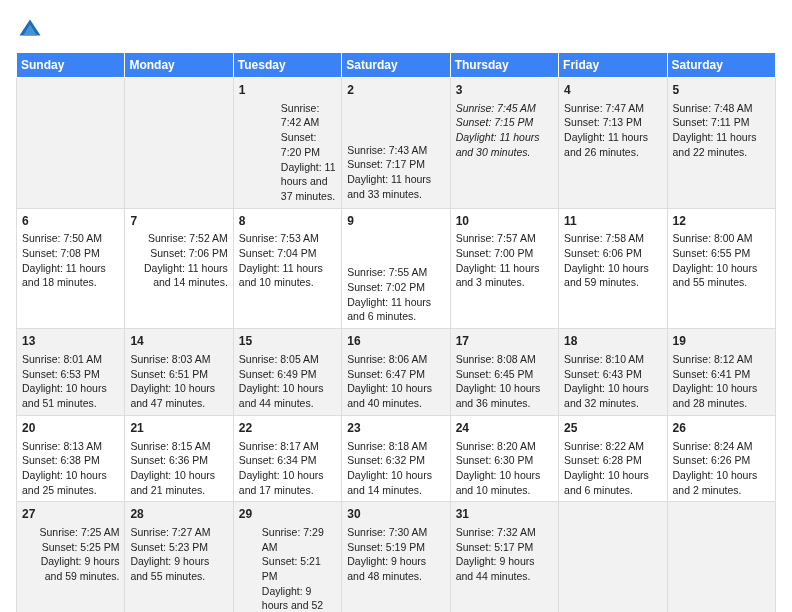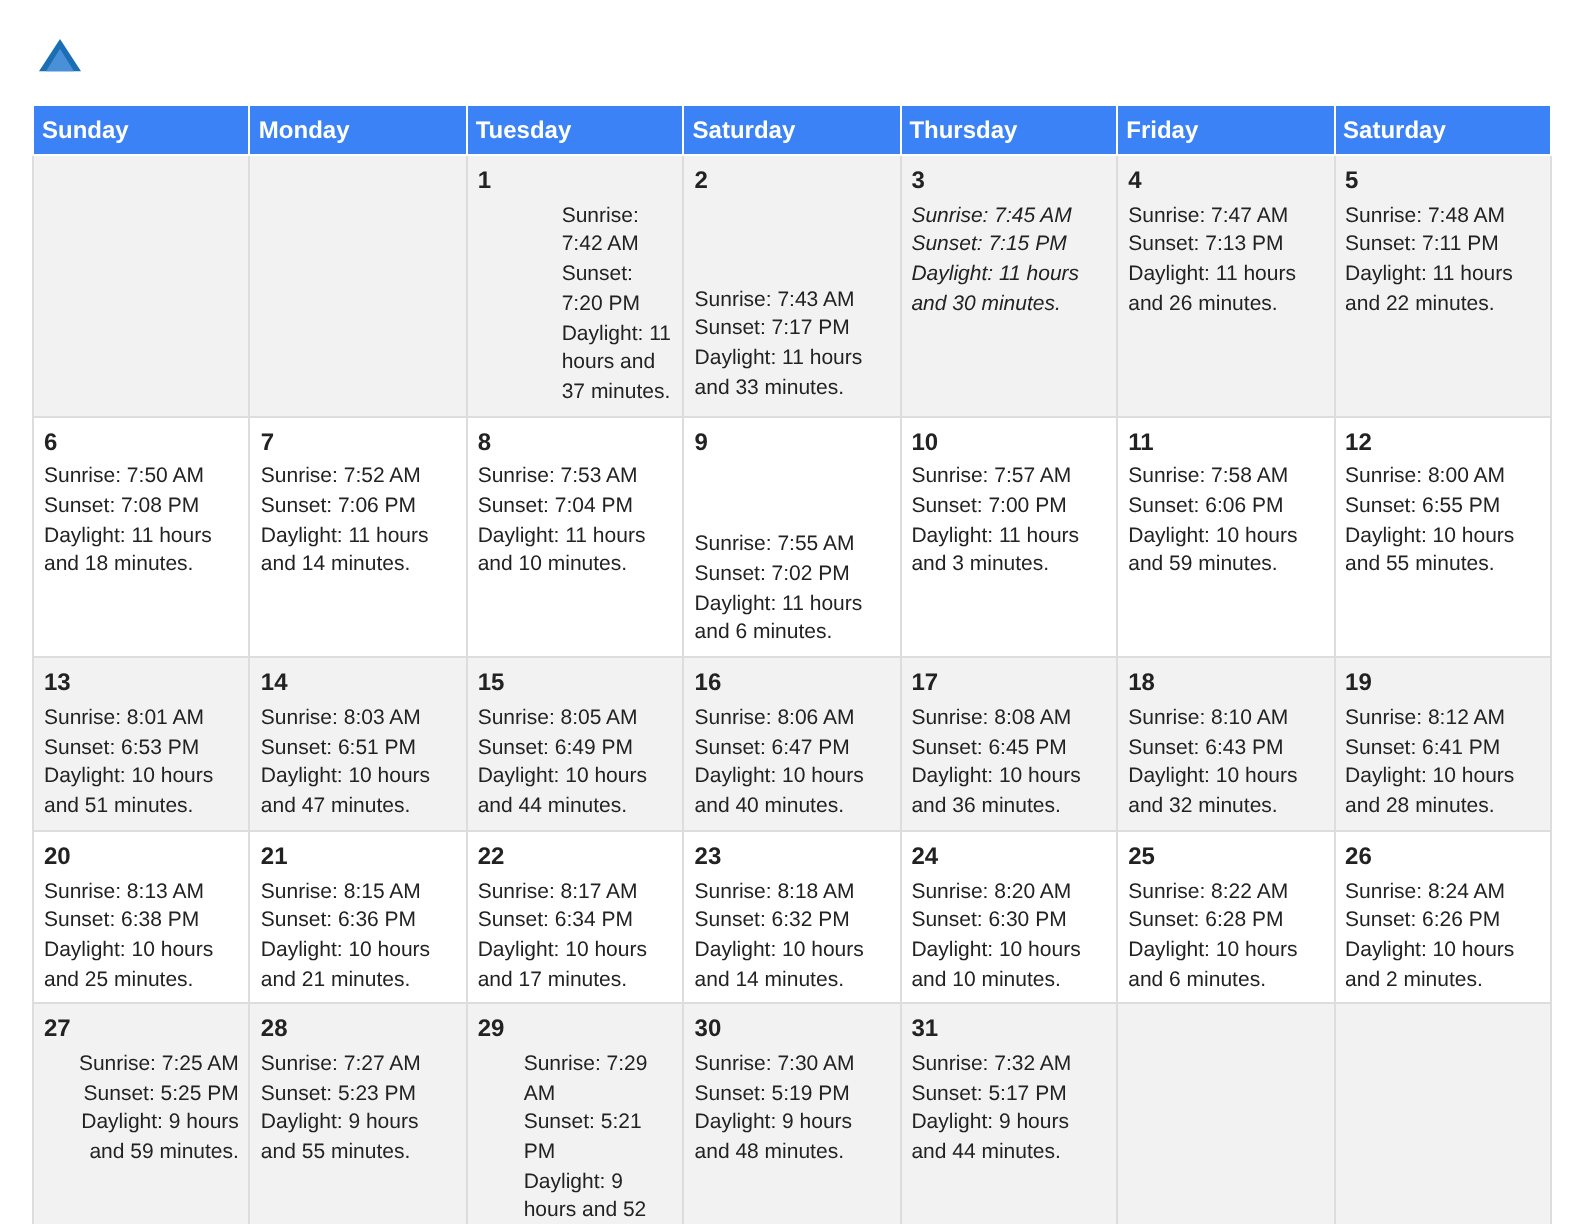--- a/index.html
+++ b/index.html
@@ -149,21 +149,21 @@
       </tr>
       <tr>
         <td>
           <span class="day-number">6</span>
           <div class="day-info" style="white-space: pre-line;">Sunrise: 7:50 AM
 Sunset: 7:08 PM
 Daylight: 11 hours and 18 minutes.</div>
         </td>
         <td>
           <span class="day-number">7</span>
-          <div class="day-info" style="white-space: pre-line;">Sunrise: 7:52 AM
+          <div class="day-info" style="white-space: pre-line; text-align: right;">Sunrise: 7:52 AM
 Sunset: 7:06 PM
 Daylight: 11 hours and 14 minutes.</div>
         </td>
         <td>
           <span class="day-number">8</span>
           <div class="day-info" style="white-space: pre-line;">Sunrise: 7:53 AM
 Sunset: 7:04 PM
 Daylight: 11 hours and 10 minutes.</div>
         </td>
         <td>

